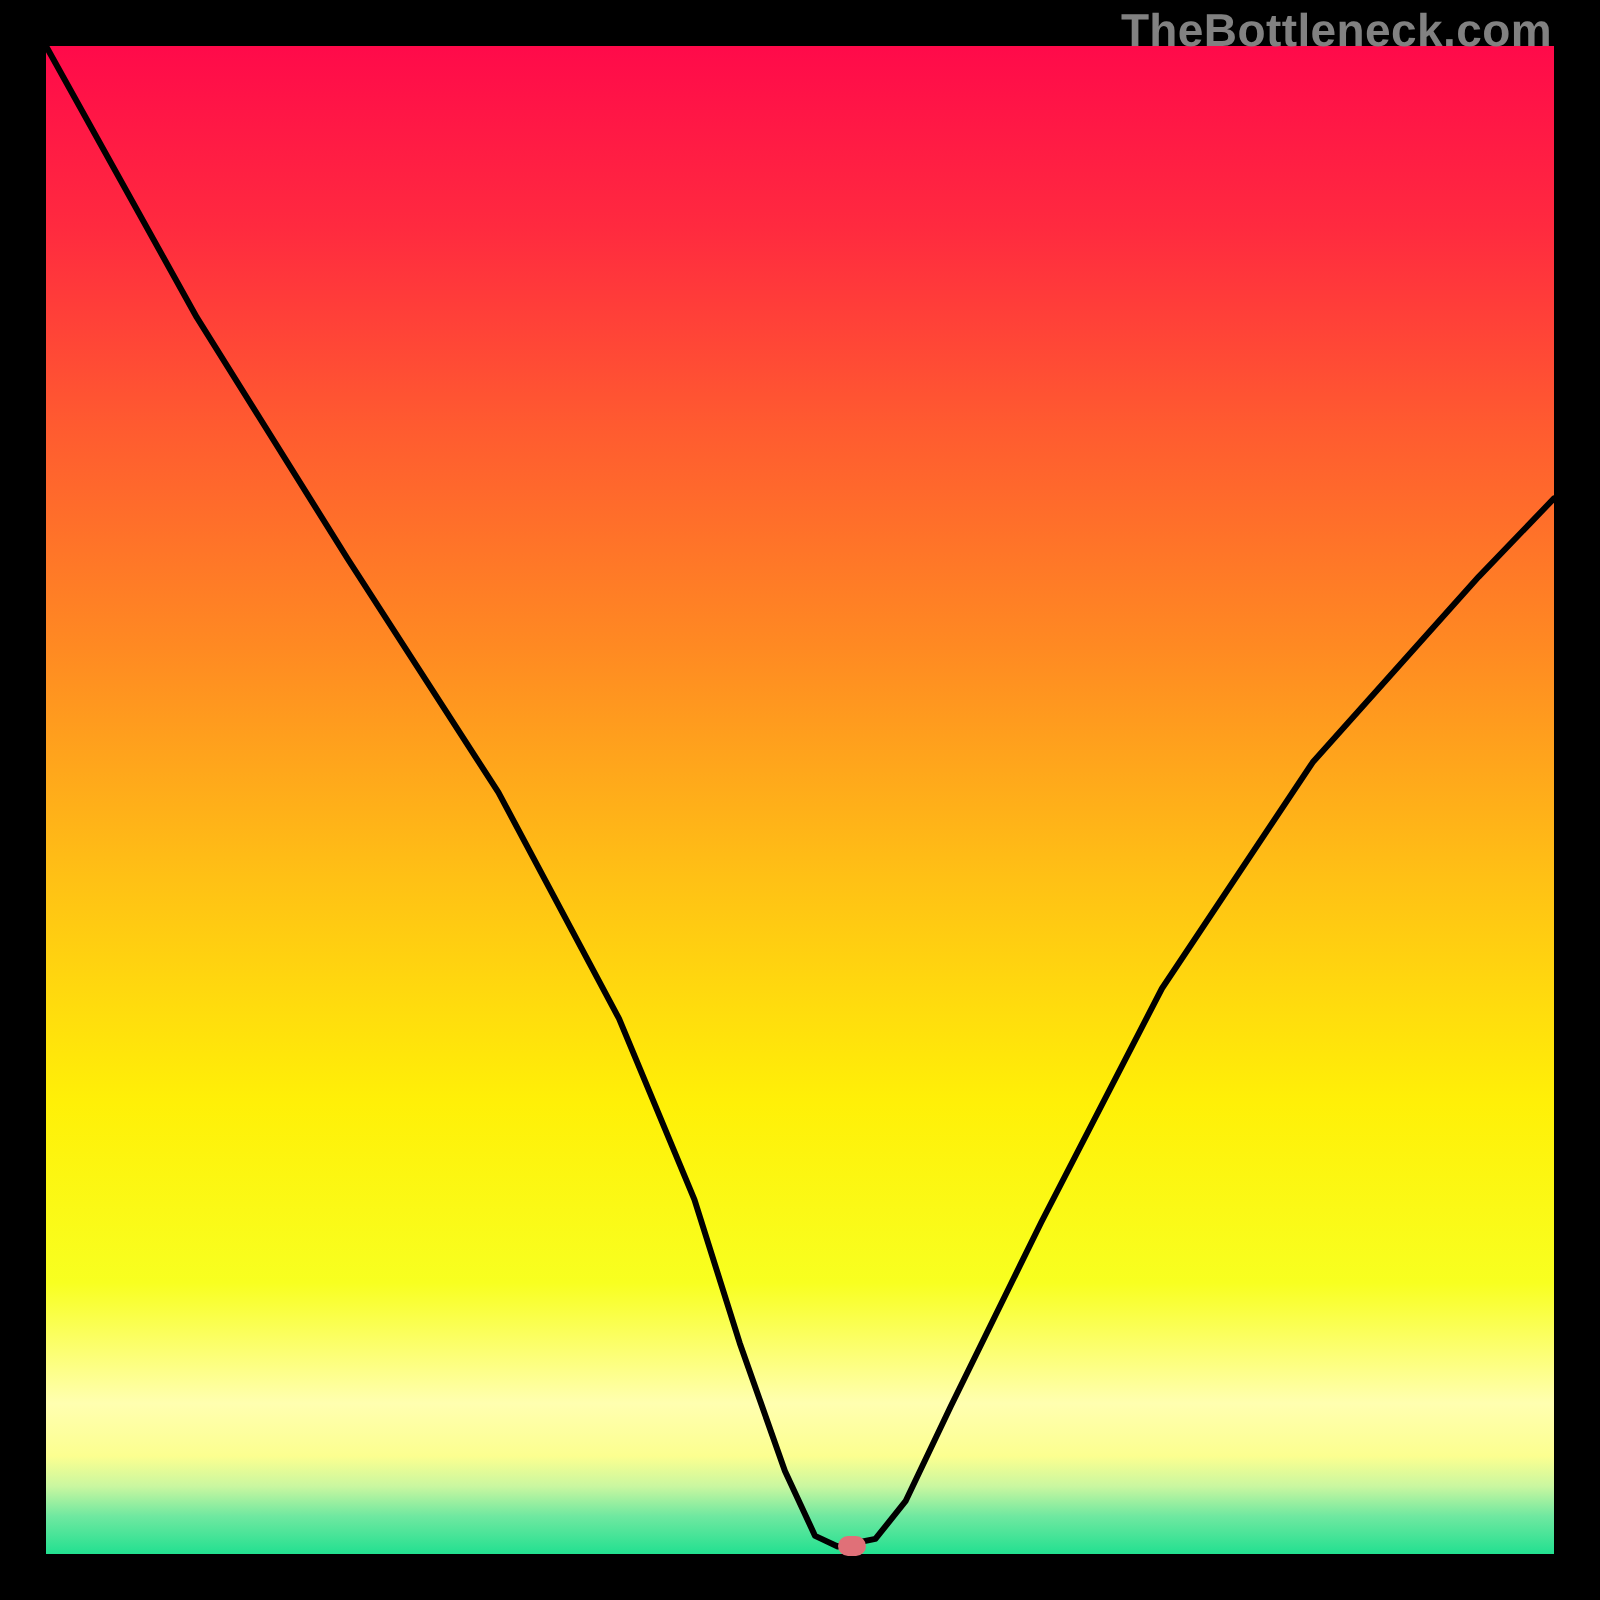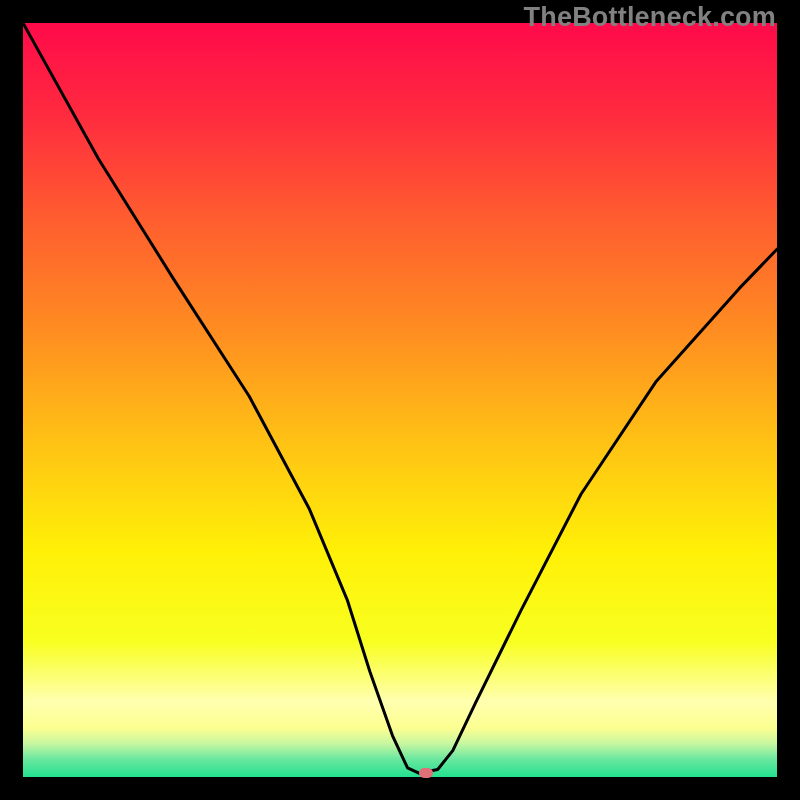--- a/index.html
+++ b/index.html
@@ -23,21 +23,21 @@
     left: 0;
     top: 0;
     width: 100%;
     height: 100%;
   }
   .watermark {
     position: absolute;
     top: 2px;
     right: 24px;
     font-family: Arial, Helvetica, sans-serif;
-    font-size: 27px;
+    font-size: 23px;
     font-weight: 600;
     color: #818181;
     letter-spacing: 0.2px;
   }
   svg.curve {
     position: absolute;
     left: 0;
     top: 0;
     width: 100%;
     height: 100%;

